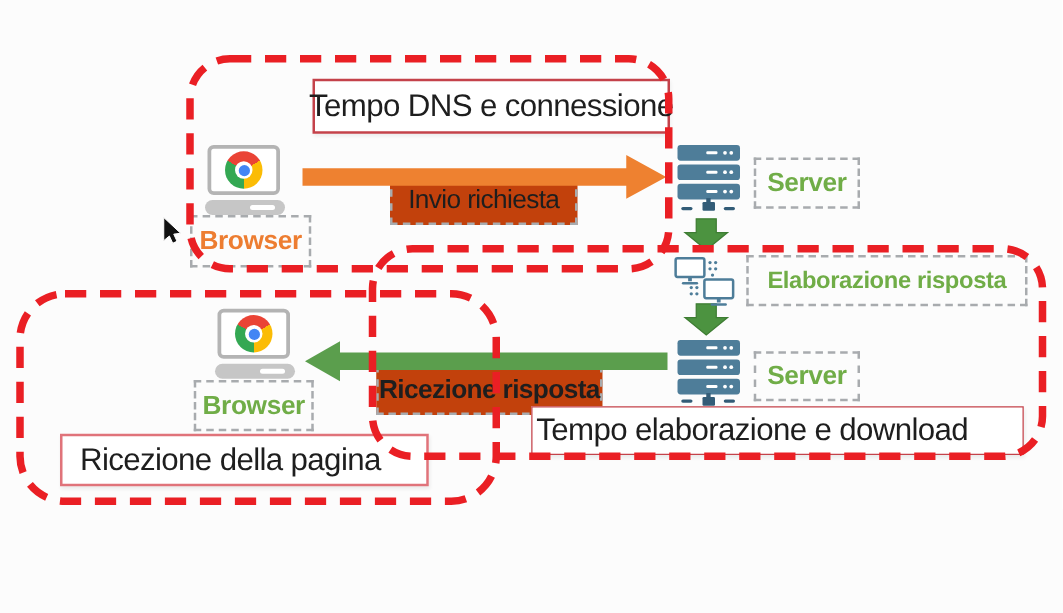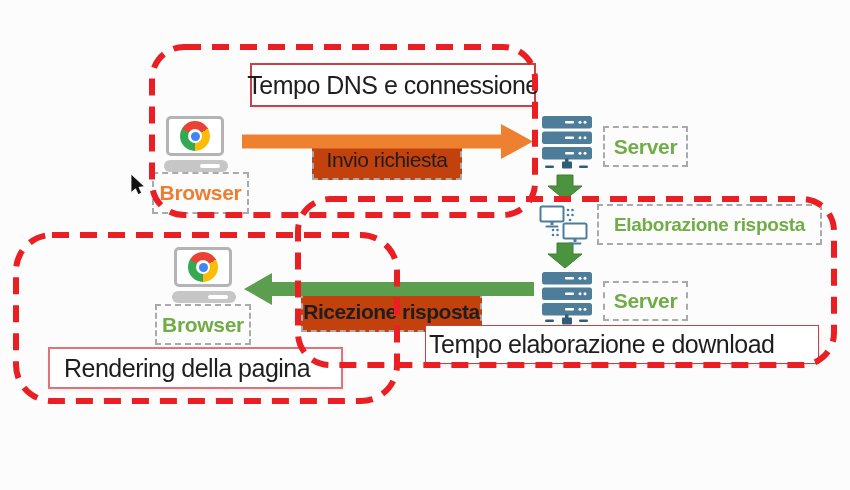--- a/index.html
+++ b/index.html
@@ -183,21 +183,21 @@
   </div>
 
   <div id="dns-box" class="box-red">Tempo DNS e connessione</div>
 
   <div id="invio-box" class="box-gray">Invio richiesta</div>
 
   <div id="ricezione-box" class="box-gray">Ricezione risposta</div>
 
   <div id="tempo-elab-box" class="box-red">Tempo elaborazione e download</div>
 
-  <div id="rendering-box" class="box-red">Rendering della pagina</div>
+  <div id="rendering-box" class="box-red">Ricezione della pagina</div>
 
   <div id="browser1-label" class="tag">Browser</div>
 
   <div id="server1-label" class="tag">Server</div>
 
   <div id="elaborazione-label" class="tag">Elaborazione risposta</div>
 
   <div id="server2-label" class="tag">Server</div>
 
   <div id="browser2-label" class="tag">Browser</div>

